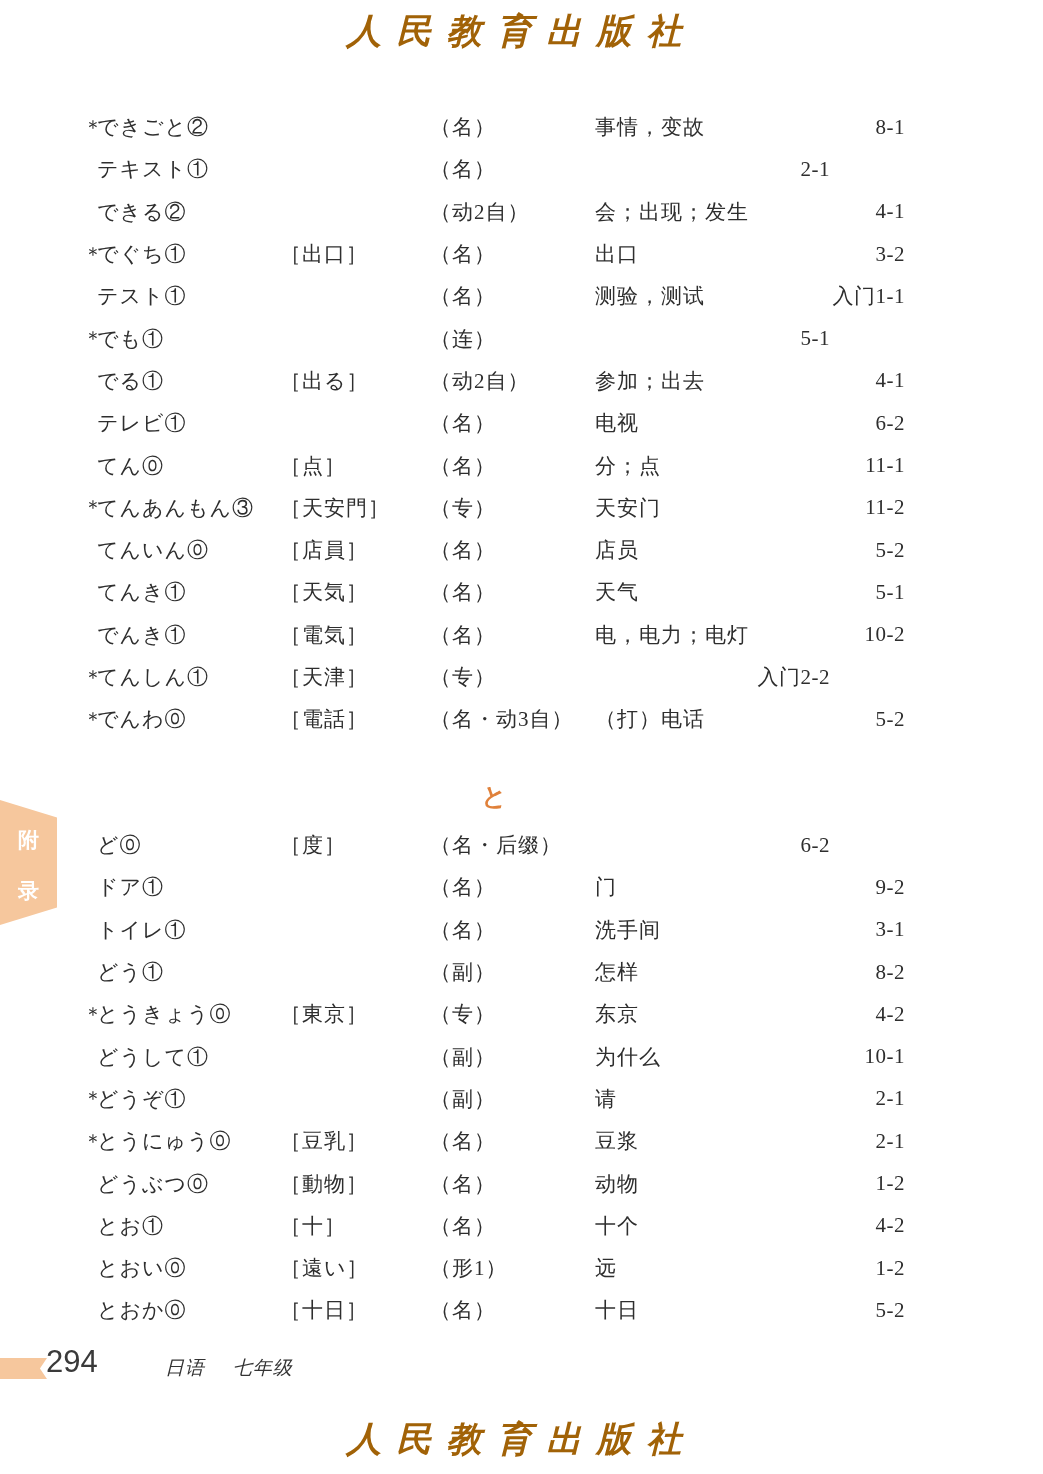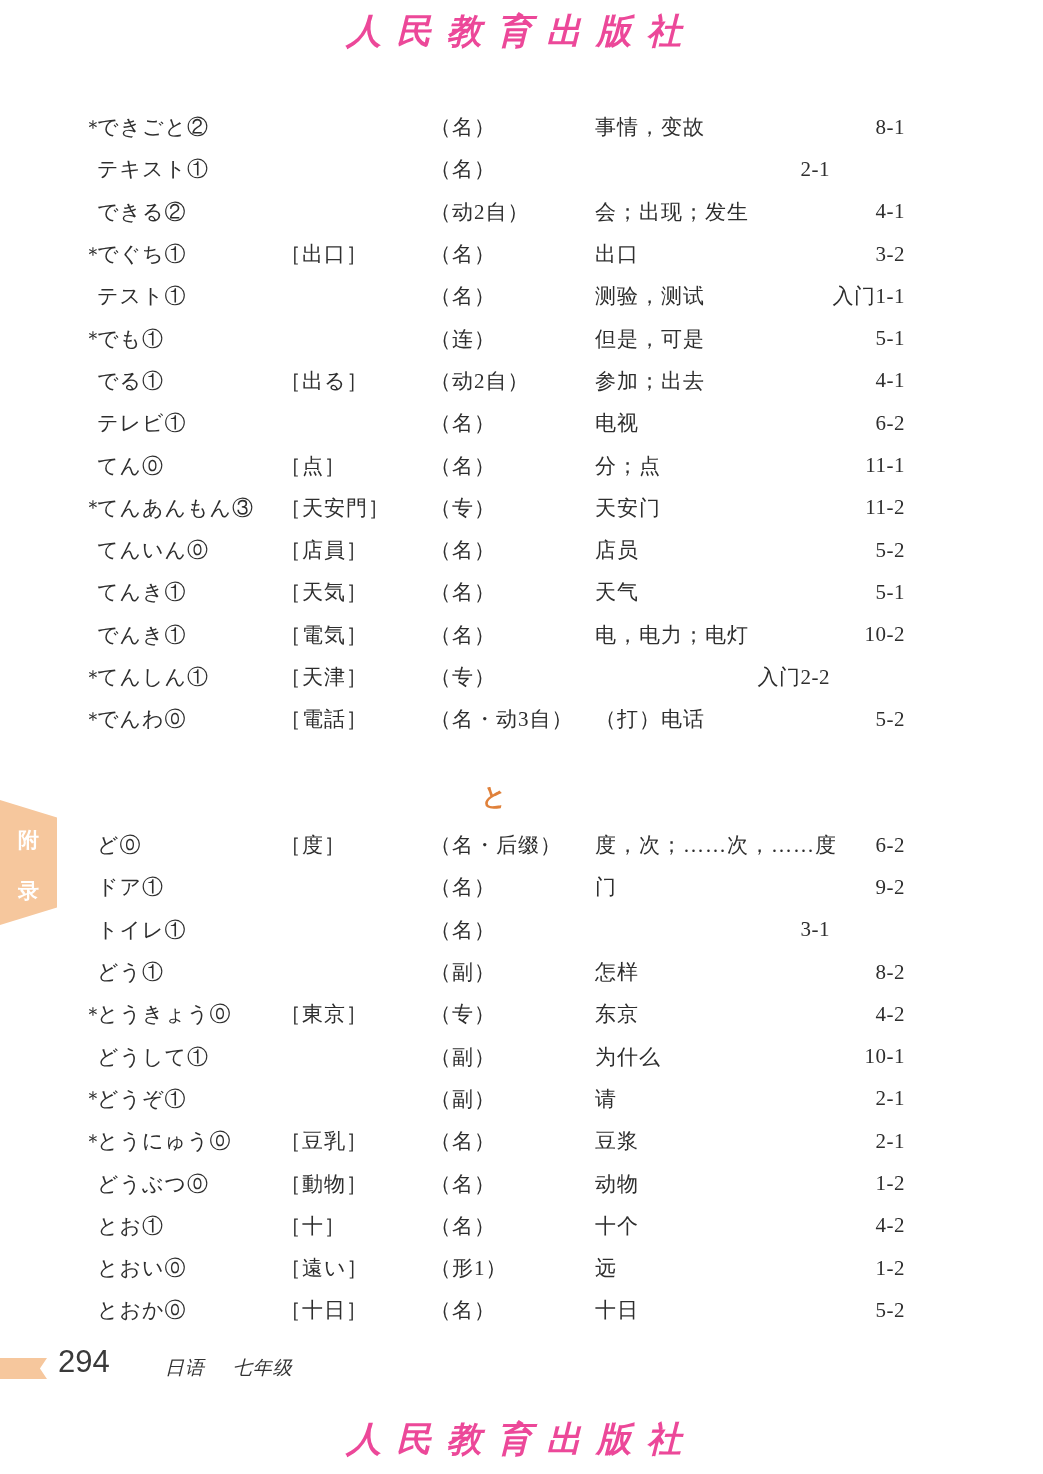--- a/index.html
+++ b/index.html
@@ -11,21 +11,21 @@
     font-family:"Liberation Serif","DejaVu Serif",serif;
     color:#2e2e2e;
   }
   
   .logo{
     position:absolute;left:0;width:1043px;
     text-align:center;
     font-style:italic;
     font-size:35px;
     letter-spacing:15px;
-    color:#ec4899;
+    color:#a16207;
     font-weight:bold;
   }
   .logo.top{top:8px;}
   .logo.bottom{top:1416px;}
 
   
   .vocab{position:absolute;left:83px;top:0;width:822px;}
   .rows{position:absolute;left:0;width:822px;}
   #section1{top:106px;}
   #section2{top:824px;}
@@ -66,21 +66,21 @@
   }
 
   
   .ribbon{
     position:absolute;left:0;top:1358px;
     width:47px;height:21px;
     background:#f6c79d;
     clip-path:polygon(0 0,100% 0,85% 50%,100% 100%,0 100%);
   }
   .pagenum{
-    position:absolute;left:58px;top:1344px;
+    position:absolute;left:46px;top:1344px;
     font-family:"Liberation Sans","DejaVu Sans",sans-serif;
     font-size:31px;
     color:#3a3a3a;
   }
   .book{
     position:absolute;left:165px;top:1355px;
     font-size:19px;
     color:#333333;
     letter-spacing:1px;
     font-style:italic;
@@ -133,21 +133,20 @@
           <span class="kanji"></span>
           <span class="pos">（名）</span>
           <span class="meaning">测验，测试</span>
           <span class="lesson">入门1-1</span>
         </div>
         <div class="row">
           <span class="star">＊</span>
           <span class="word">でも①</span>
           <span class="kanji"></span>
           <span class="pos">（连）</span>
-          <span class="meaning">但是，可是</span>
           <span class="lesson">5-1</span>
         </div>
         <div class="row">
           <span class="star"></span>
           <span class="word">でる①</span>
           <span class="kanji">［出る］</span>
           <span class="pos">（动2自）</span>
           <span class="meaning">参加；出去</span>
           <span class="lesson">4-1</span>
         </div>
@@ -215,36 +214,36 @@
           <span class="lesson">5-2</span>
         </div>
       </div>
     <div class="section-header">と</div>
     <div id="section2" class="rows">
         <div class="row">
           <span class="star"></span>
           <span class="word">ど⓪</span>
           <span class="kanji">［度］</span>
           <span class="pos">（名・后缀）</span>
-          <span class="meaning">度，次；……次，……度</span>
           <span class="lesson">6-2</span>
         </div>
         <div class="row">
           <span class="star"></span>
           <span class="word">ドア①</span>
           <span class="kanji"></span>
           <span class="pos">（名）</span>
           <span class="meaning">门</span>
           <span class="lesson">9-2</span>
         </div>
         <div class="row">
           <span class="star"></span>
           <span class="word">トイレ①</span>
           <span class="kanji"></span>
           <span class="pos">（名）</span>
+          <span class="meaning">洗手间</span>
           <span class="lesson">3-1</span>
         </div>
         <div class="row">
           <span class="star"></span>
           <span class="word">どう①</span>
           <span class="kanji"></span>
           <span class="pos">（副）</span>
           <span class="meaning">怎样</span>
           <span class="lesson">8-2</span>
         </div>

